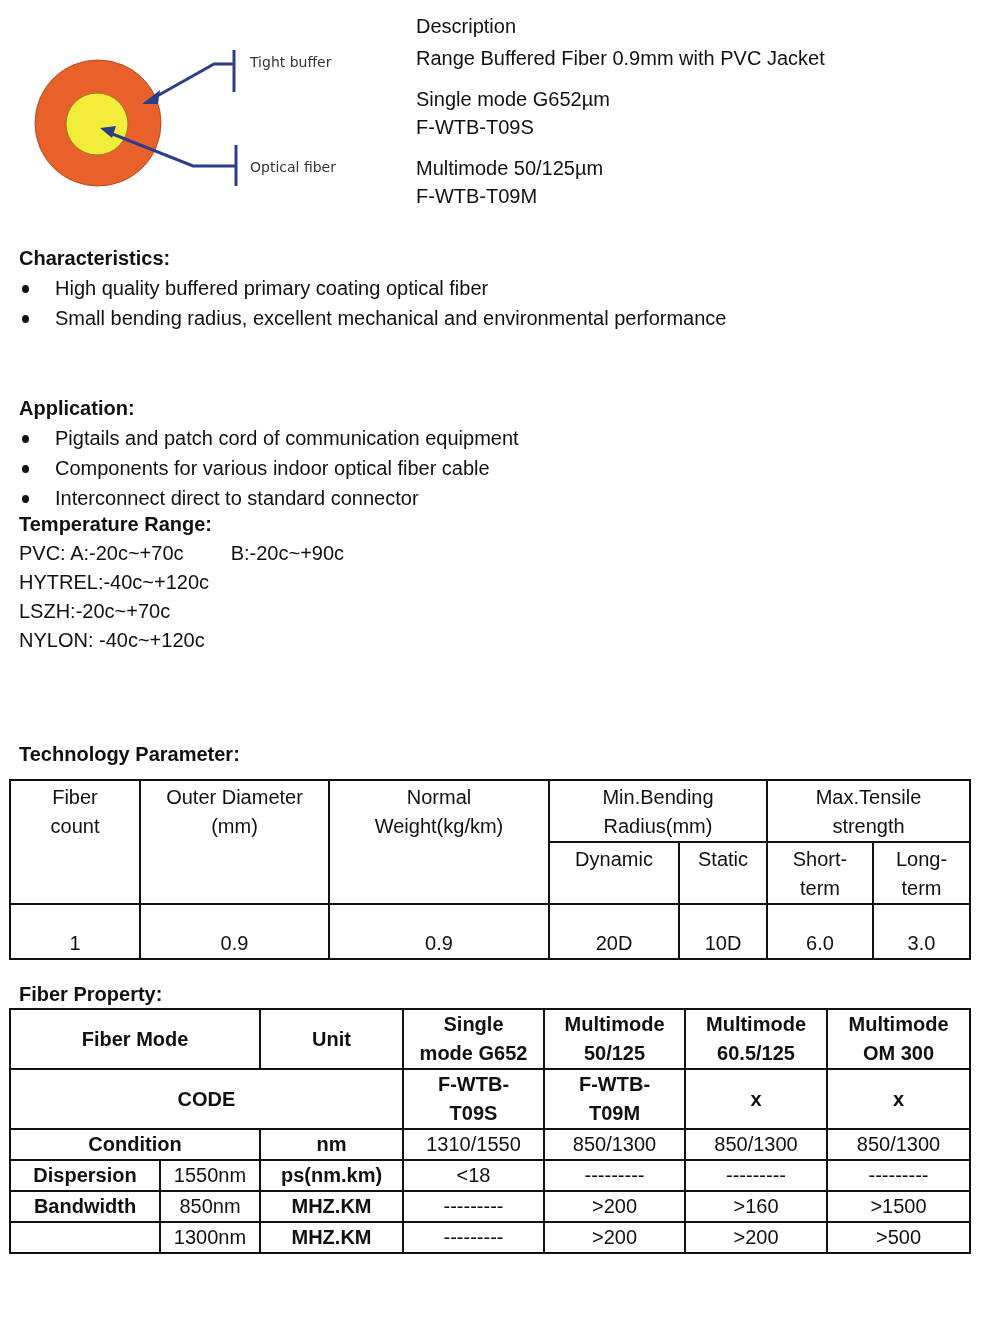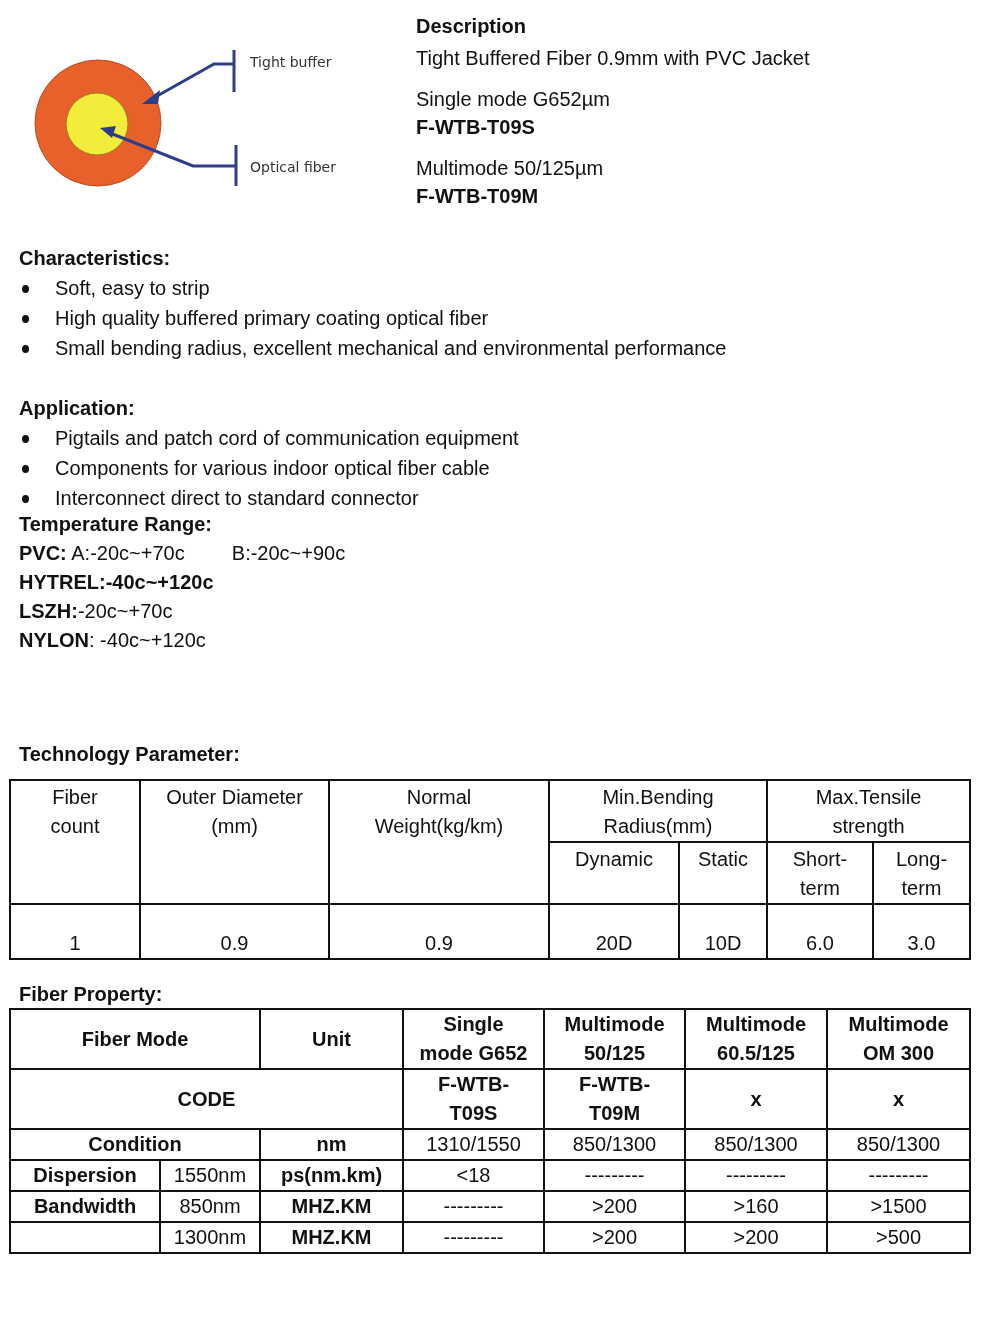--- a/index.html
+++ b/index.html
@@ -2,21 +2,21 @@
 <html><head>
   <meta charset="utf-8">
   <style>
     html, body { margin: 0; padding: 0; background: #ffffff; }
     body {
       width: 983px; height: 1323px; position: relative; overflow: hidden;
       font-family: "Liberation Sans", "DejaVu Sans", sans-serif;
       color: #111111; font-size: 20px;
     }
     .abs { position: absolute; }
-    .b { font-weight: bold; }
+    .b { font-weight: normal; }
 
     
     #diagram { left: 0; top: 0; width: 400px; height: 230px; }
     .diag-label { font-size: 14px; fill: #333; font-family: "DejaVu Sans", sans-serif; }
 
     
     #desc { left: 416px; top: 12px; width: 560px; line-height: 28px; }
     #desc .line { white-space: nowrap; }
     #desc .gap { height: 13px; }
 
@@ -55,33 +55,32 @@
   <text class="diag-label" x="250" y="67">Tight buffer</text>
 
   <polyline points="110,133 193,166 236,166" fill="none" stroke="#2E3D8A" stroke-width="3"></polyline>
   <line x1="236" y1="145" x2="236" y2="186" stroke="#2E3D8A" stroke-width="3"></line>
   <polygon points="100,128 116,126 112,138" fill="#2E3D8A"></polygon>
   <text class="diag-label" x="250" y="172">Optical fiber</text>
 </svg>
 
 <div id="desc" class="abs">
   <div class="line b">Description</div>
-  <div class="line" style="margin-top:4px">Tight Buffered Fiber 0.9mm with PVC Jacket</div>
+  <div class="line" style="margin-top:4px">Range Buffered Fiber 0.9mm with PVC Jacket</div>
   <div class="gap"></div>
   <div class="line">Single mode G652µm</div>
   <div class="line b">F-WTB-T09S</div>
   <div class="gap"></div>
   <div class="line">Multimode 50/125µm</div>
   <div class="line b">F-WTB-T09M</div>
 </div>
 
 <div class="abs section" style="top:243px">
   <div class="heading">Characteristics:</div>
   <ul class="bullet-list">
-    <li><span class="dot"></span><span>Soft, easy to strip</span></li>
     <li><span class="dot"></span><span>High quality buffered primary coating optical fiber</span></li>
     <li><span class="dot"></span><span>Small bending radius, excellent mechanical and environmental performance</span></li>
   </ul>
 </div>
 
 <div class="abs section" style="top:393px">
   <div class="heading">Application:</div>
   <ul class="bullet-list">
     <li><span class="dot"></span><span>Pigtails and patch cord of communication equipment</span></li>
     <li><span class="dot"></span><span>Components for various indoor optical fiber cable</span></li>

